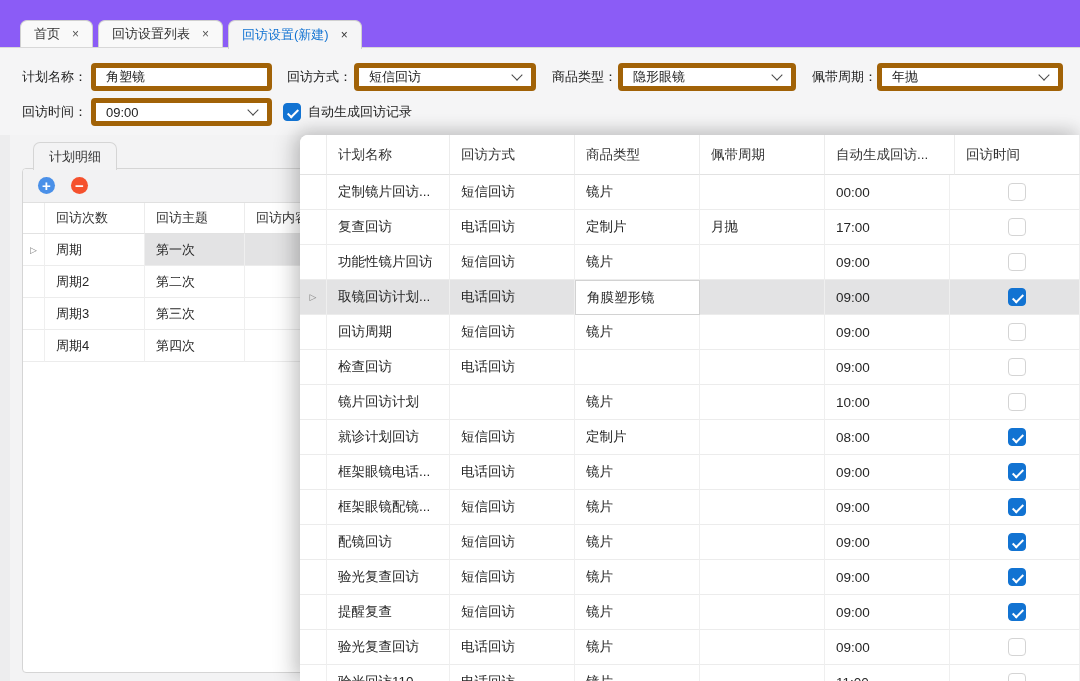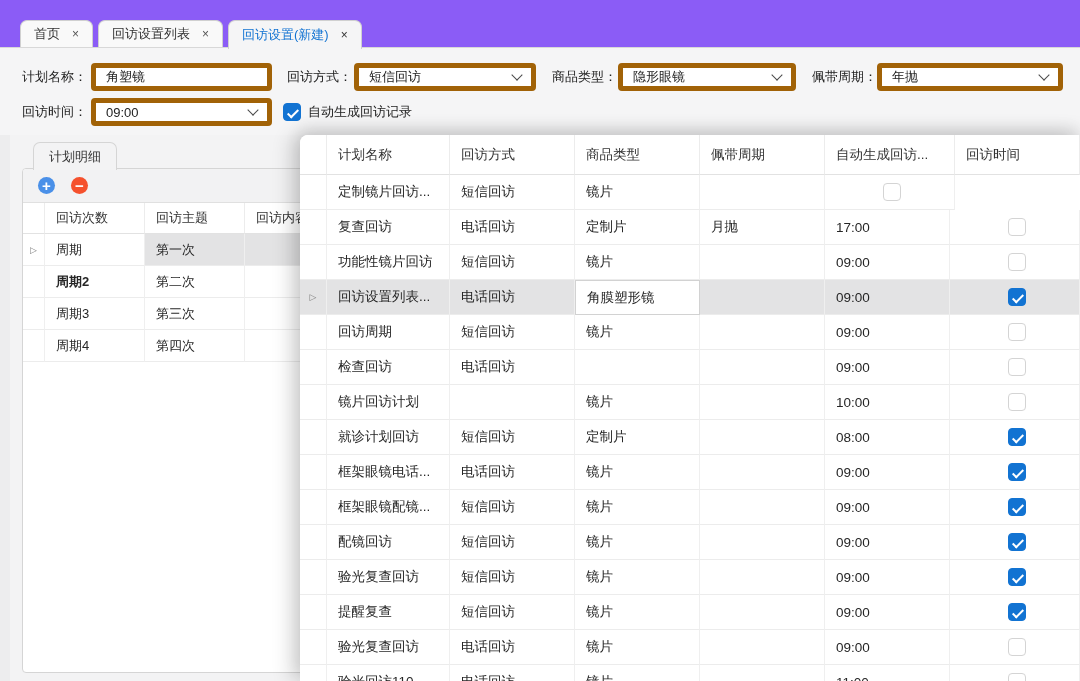--- a/index.html
+++ b/index.html
@@ -136,21 +136,21 @@
         <div class="g-row">
           <div class="g-cell ind" style="width: 22px;">
             <span class="row-arrow">▷</span>
           </div>
           <div class="g-cell" style="width: 100px;">周期</div>
           <div class="g-cell sel" style="width: 100px;">第一次</div>
           <div class="g-cell sel" style="width: 734px;"></div>
         </div>
         <div class="g-row">
           <div class="g-cell ind" style="width: 22px;"></div>
-          <div class="g-cell" style="width: 100px; font-weight: bold;">周期2</div>
+          <div class="g-cell" style="width: 100px;">周期2</div>
           <div class="g-cell" style="width: 100px;">第二次</div>
           <div class="g-cell" style="width: 734px;"></div>
         </div>
         <div class="g-row">
           <div class="g-cell ind" style="width: 22px;"></div>
           <div class="g-cell" style="width: 100px;">周期3</div>
           <div class="g-cell" style="width: 100px;">第三次</div>
           <div class="g-cell" style="width: 734px;"></div>
         </div>
         <div class="g-row">
@@ -172,20 +172,21 @@
           <div class="g-hcell" style="width: 125px;">佩带周期</div>
           <div class="g-hcell" style="width: 130px;">自动生成回访...</div>
           <div class="g-hcell" style="width: 125px;">回访时间</div>
         </div>
         <div class="g-row">
           <div class="g-cell ind" style="width: 27px;"></div>
           <div class="g-cell" style="width: 123px;">定制镜片回访...</div>
           <div class="g-cell" style="width: 125px;">短信回访</div>
           <div class="g-cell" style="width: 125px;">镜片</div>
           <div class="g-cell" style="width: 125px;"></div>
+          <div class="g-cell" style="width: 125px;">00:00</div>
           <div class="g-cell ckcell" style="width: 130px;">
             <span class="cb"></span>
           </div>
         </div>
         <div class="g-row">
           <div class="g-cell ind" style="width: 27px;"></div>
           <div class="g-cell" style="width: 123px;">复查回访</div>
           <div class="g-cell" style="width: 125px;">电话回访</div>
           <div class="g-cell" style="width: 125px;">定制片</div>
           <div class="g-cell" style="width: 125px;">月抛</div>
@@ -202,21 +203,21 @@
           <div class="g-cell" style="width: 125px;"></div>
           <div class="g-cell" style="width: 125px;">09:00</div>
           <div class="g-cell ckcell" style="width: 130px;">
             <span class="cb"></span>
           </div>
         </div>
         <div class="g-row">
           <div class="g-cell ind sel" style="width: 27px;">
             <span class="row-arrow">▷</span>
           </div>
-          <div class="g-cell sel" style="width: 123px;">回访设置列表...</div>
+          <div class="g-cell sel" style="width: 123px;">取镜回访计划...</div>
           <div class="g-cell sel" style="width: 125px;">电话回访</div>
           <div class="g-cell editor" style="width: 125px;">角膜塑形镜</div>
           <div class="g-cell sel" style="width: 125px;"></div>
           <div class="g-cell sel" style="width: 125px;">09:00</div>
           <div class="g-cell ckcell sel" style="width: 130px;">
             <span class="cb on"></span>
           </div>
         </div>
         <div class="g-row">
           <div class="g-cell ind" style="width: 27px;"></div>

